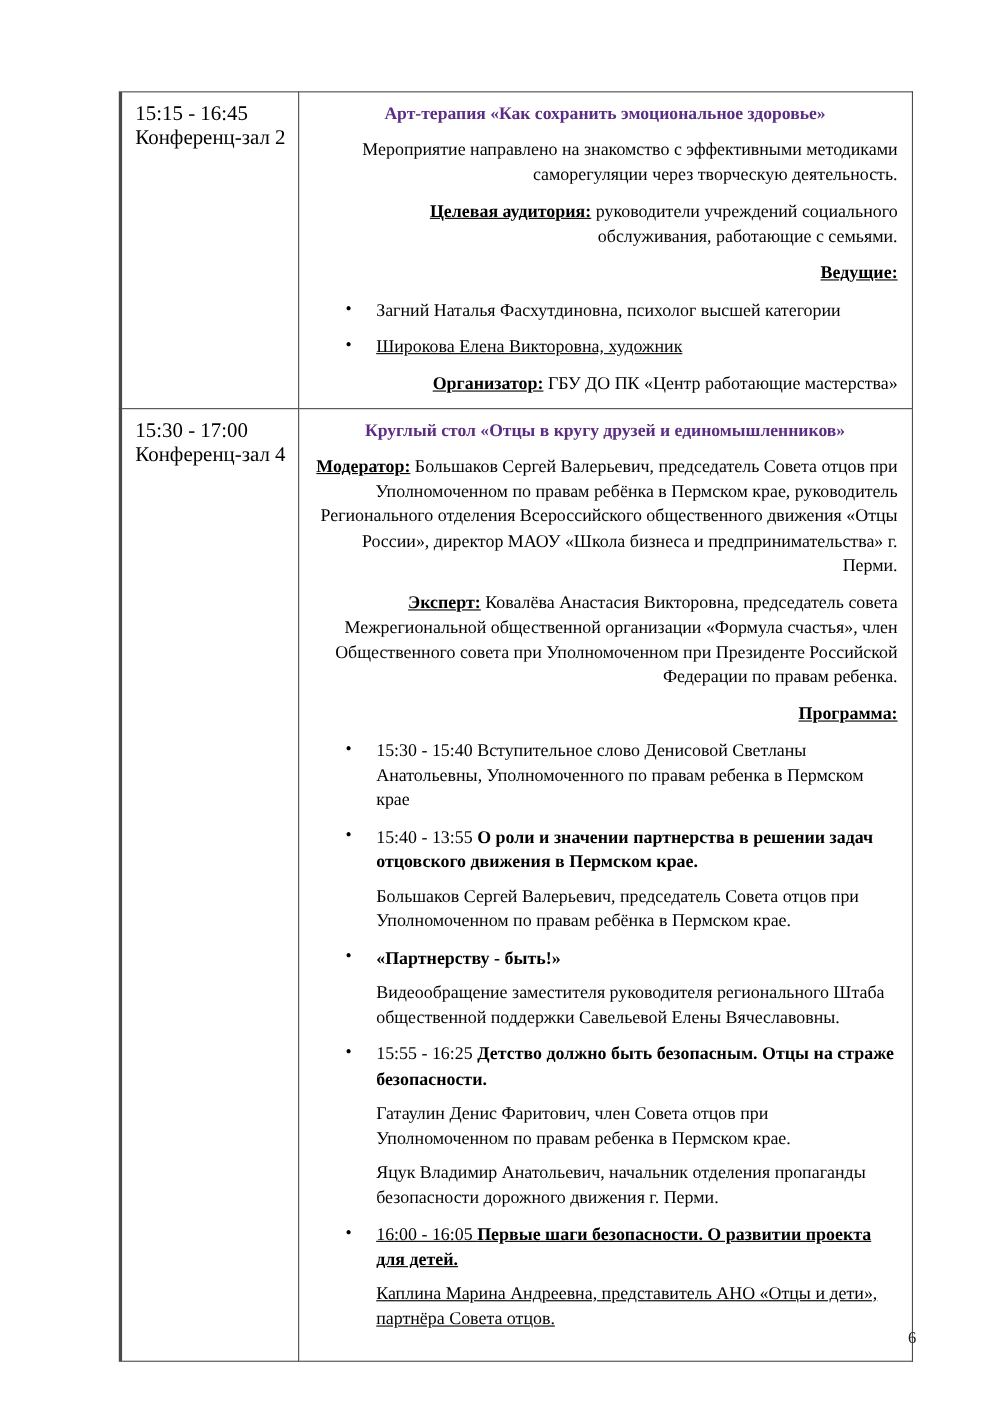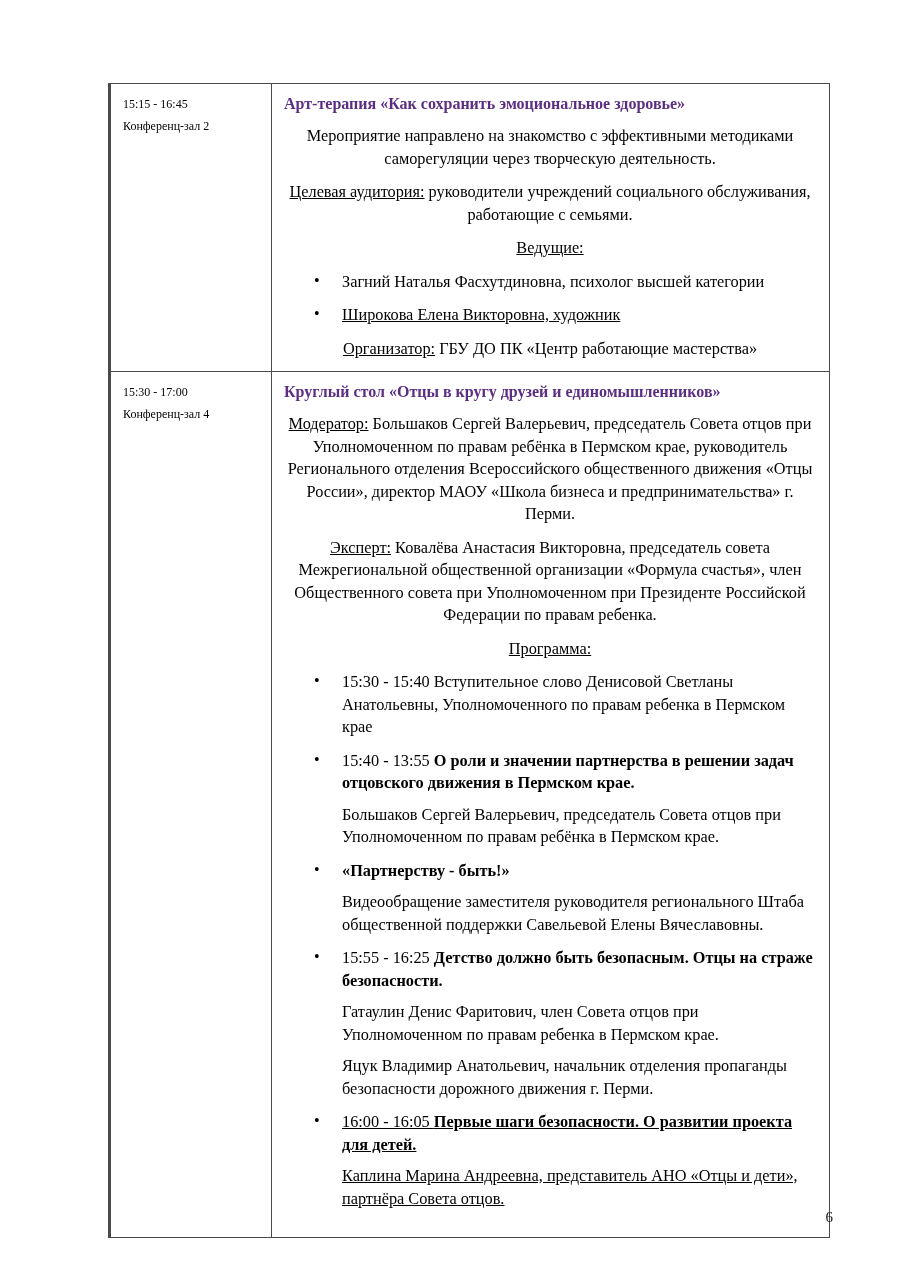--- a/index.html
+++ b/index.html
@@ -58,45 +58,47 @@
 
   .cell-inner {
     padding: 9px 10px 10px 12px;
   }
   .cell-inner.body {
     padding: 9px 13px 11px 12px;
   }
 
   
   .time-line {
-    font-size: 12px;
+    font-size: 19px;
     line-height: 22px;
     white-space: nowrap;
   }
 
   .event-title {
     color: #5b2d83;
     font-weight: bold;
     font-size: 16px;
     line-height: 21px;
     margin: 0 0 11px 0;
+    text-align: center;
   }
 
   .para {
     font-size: 16.3px;
     line-height: 22.5px;
     margin: 0 0 11px 0;
-    text-align: center;
+    text-align: right;
   }
   .para:last-child {
     margin-bottom: 0;
   }
 
   .lbl {
     text-decoration: underline;
+    font-weight: bold;
   }
 
   .bullets {
     list-style: none;
     margin: 0 0 11px 0;
     padding: 0;
   }
   .bullets:last-child { margin-bottom: 16px; }
 
   .bullets > li {

